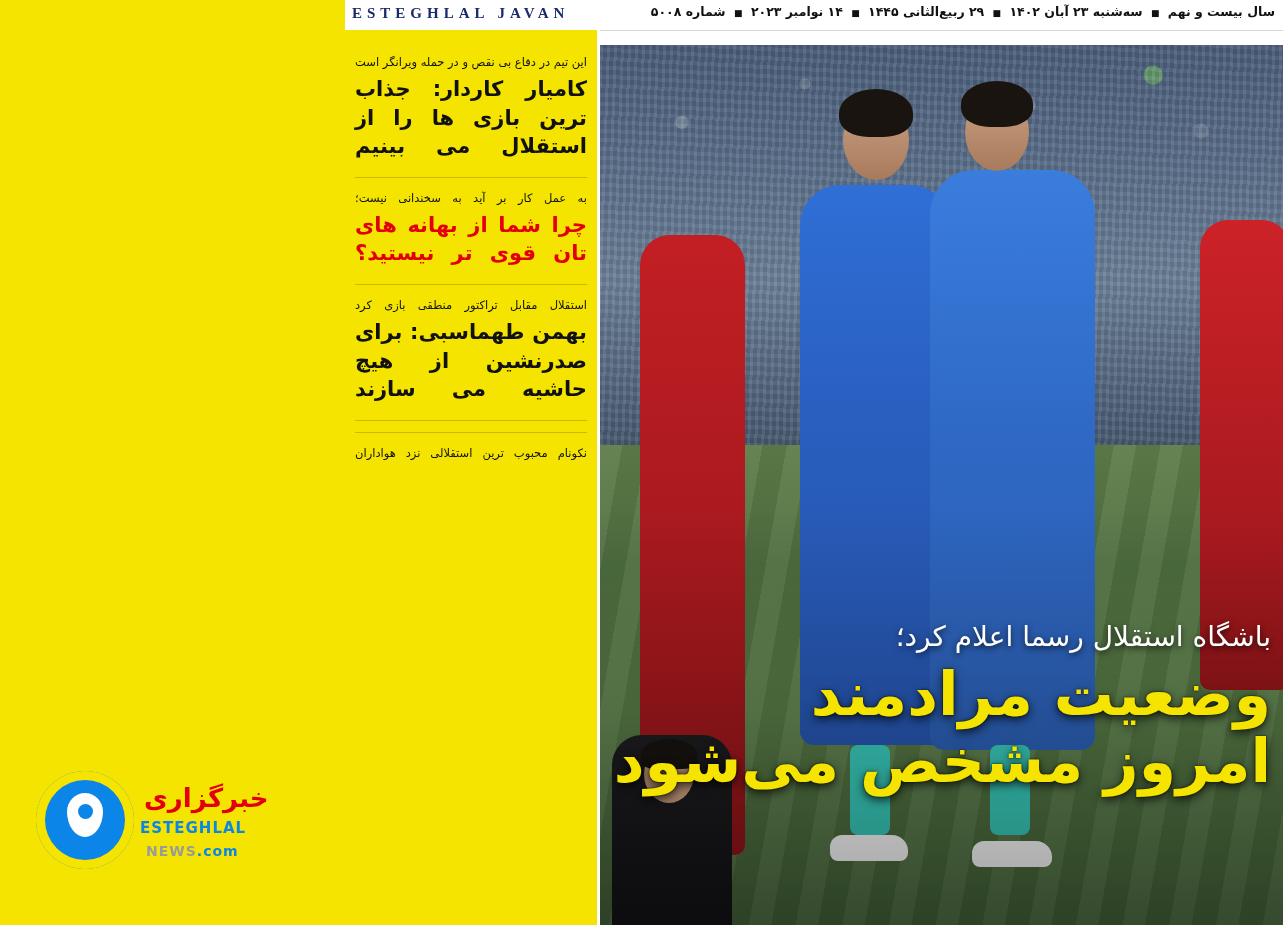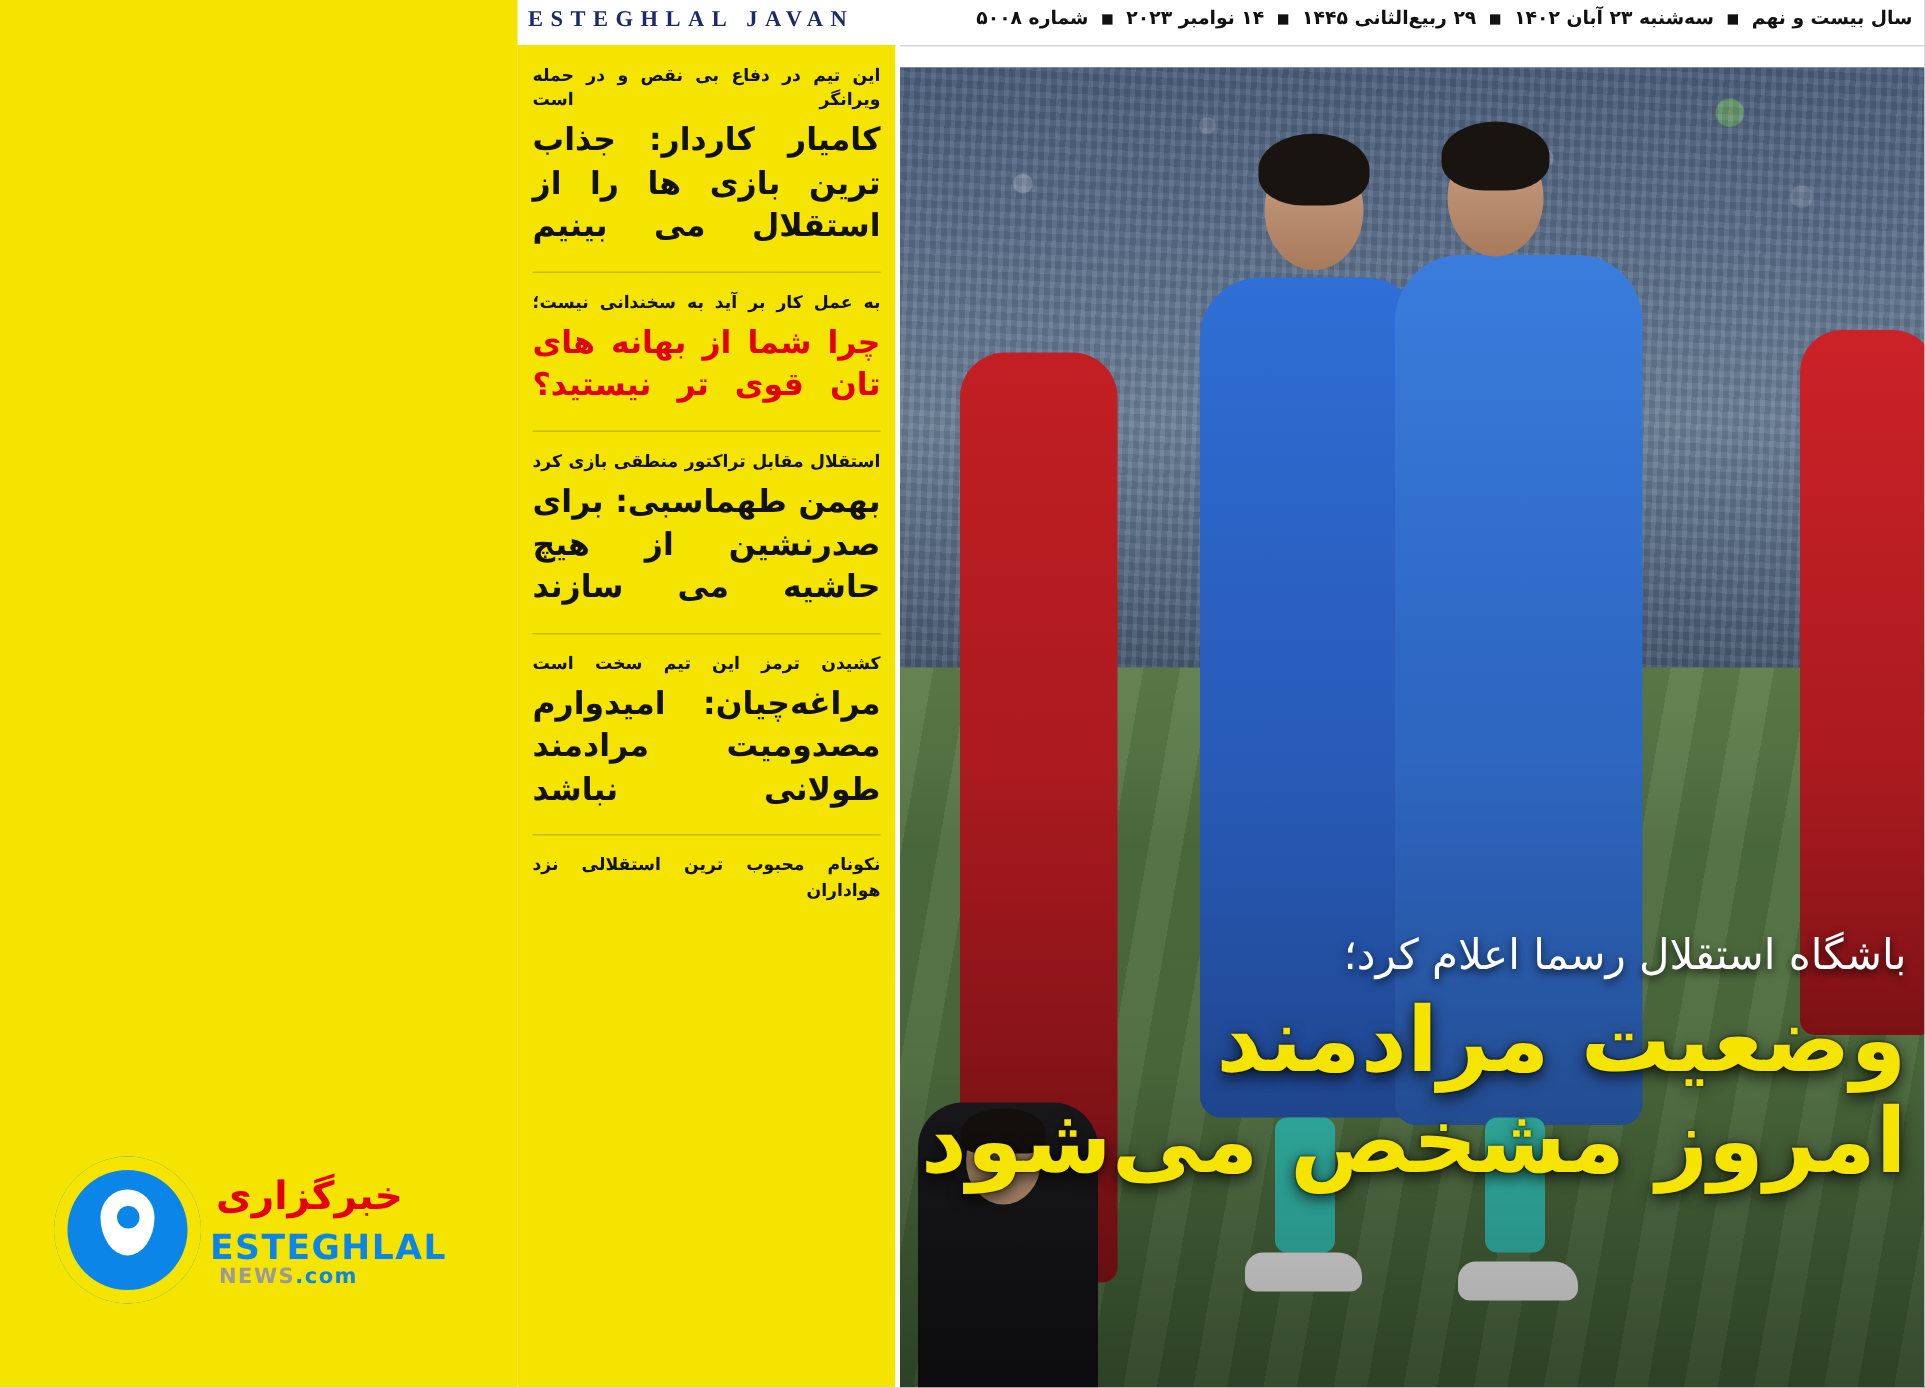--- a/index.html
+++ b/index.html
@@ -86,27 +86,28 @@
     background: #f5e400;
     direction: rtl;
     box-sizing: border-box;
     padding: 12px 10px 0 10px;
   }
   .brief {
     margin-bottom: 16px;
   }
   .brief-kicker {
     font-size: 11.5px;
-    font-weight: bold;
+    font-weight: normal;
     color: #111;
     text-align: justify;
     text-align-last: justify;
     line-height: 1.4;
     margin-bottom: 5px;
     letter-spacing: -0.2px;
+    margin-top: 12px;
   }
   .brief-head {
     font-size: 21px;
     font-weight: bold;
     line-height: 1.36;
     color: #111;
     text-align: justify;
     text-align-last: justify;
     letter-spacing: -0.3px;
   }
@@ -294,21 +295,21 @@
     left: 108px; top: 20px;
     font-size: 26px;
     font-weight: bold;
     color: #e2000f;
     letter-spacing: -1px;
   }
   .logo-en {
     position: absolute;
     left: 104px; top: 56px;
     direction: ltr;
-    font-size: 23px;
+    font-size: 15px;
     font-weight: bold;
     color: #0b86e8;
     letter-spacing: 1px;
   }
   .logo-news {
     position: absolute;
     left: 110px; top: 80px;
     direction: ltr;
     font-size: 14px;
     font-weight: bold;
@@ -363,24 +364,20 @@
       <div class="brief-head red">چرا شما از بهانه های تان قوی تر نیستید؟</div>
     </div>
     <div class="brief-sep"></div>
 
     <div class="brief">
       <div class="brief-kicker">استقلال مقابل تراکتور منطقی بازی کرد</div>
       <div class="brief-head">بهمن طهماسبی: برای صدرنشین از هیچ حاشیه می سازند</div>
     </div>
     <div class="brief-sep"></div>
 
-    <div class="brief">
-      <div class="brief-kicker">کشیدن ترمز این تیم سخت است</div>
-      <div class="brief-head">مراغه‌چیان: امیدوارم مصدومیت مرادمند طولانی نباشد</div>
-    </div>
     <div class="brief-sep"></div>
 
     <div class="brief">
       <div class="brief-kicker">نکونام محبوب ترین استقلالی نزد هواداران</div>
     </div>
 
   </div>
 
   <div class="gutter"></div>
 

